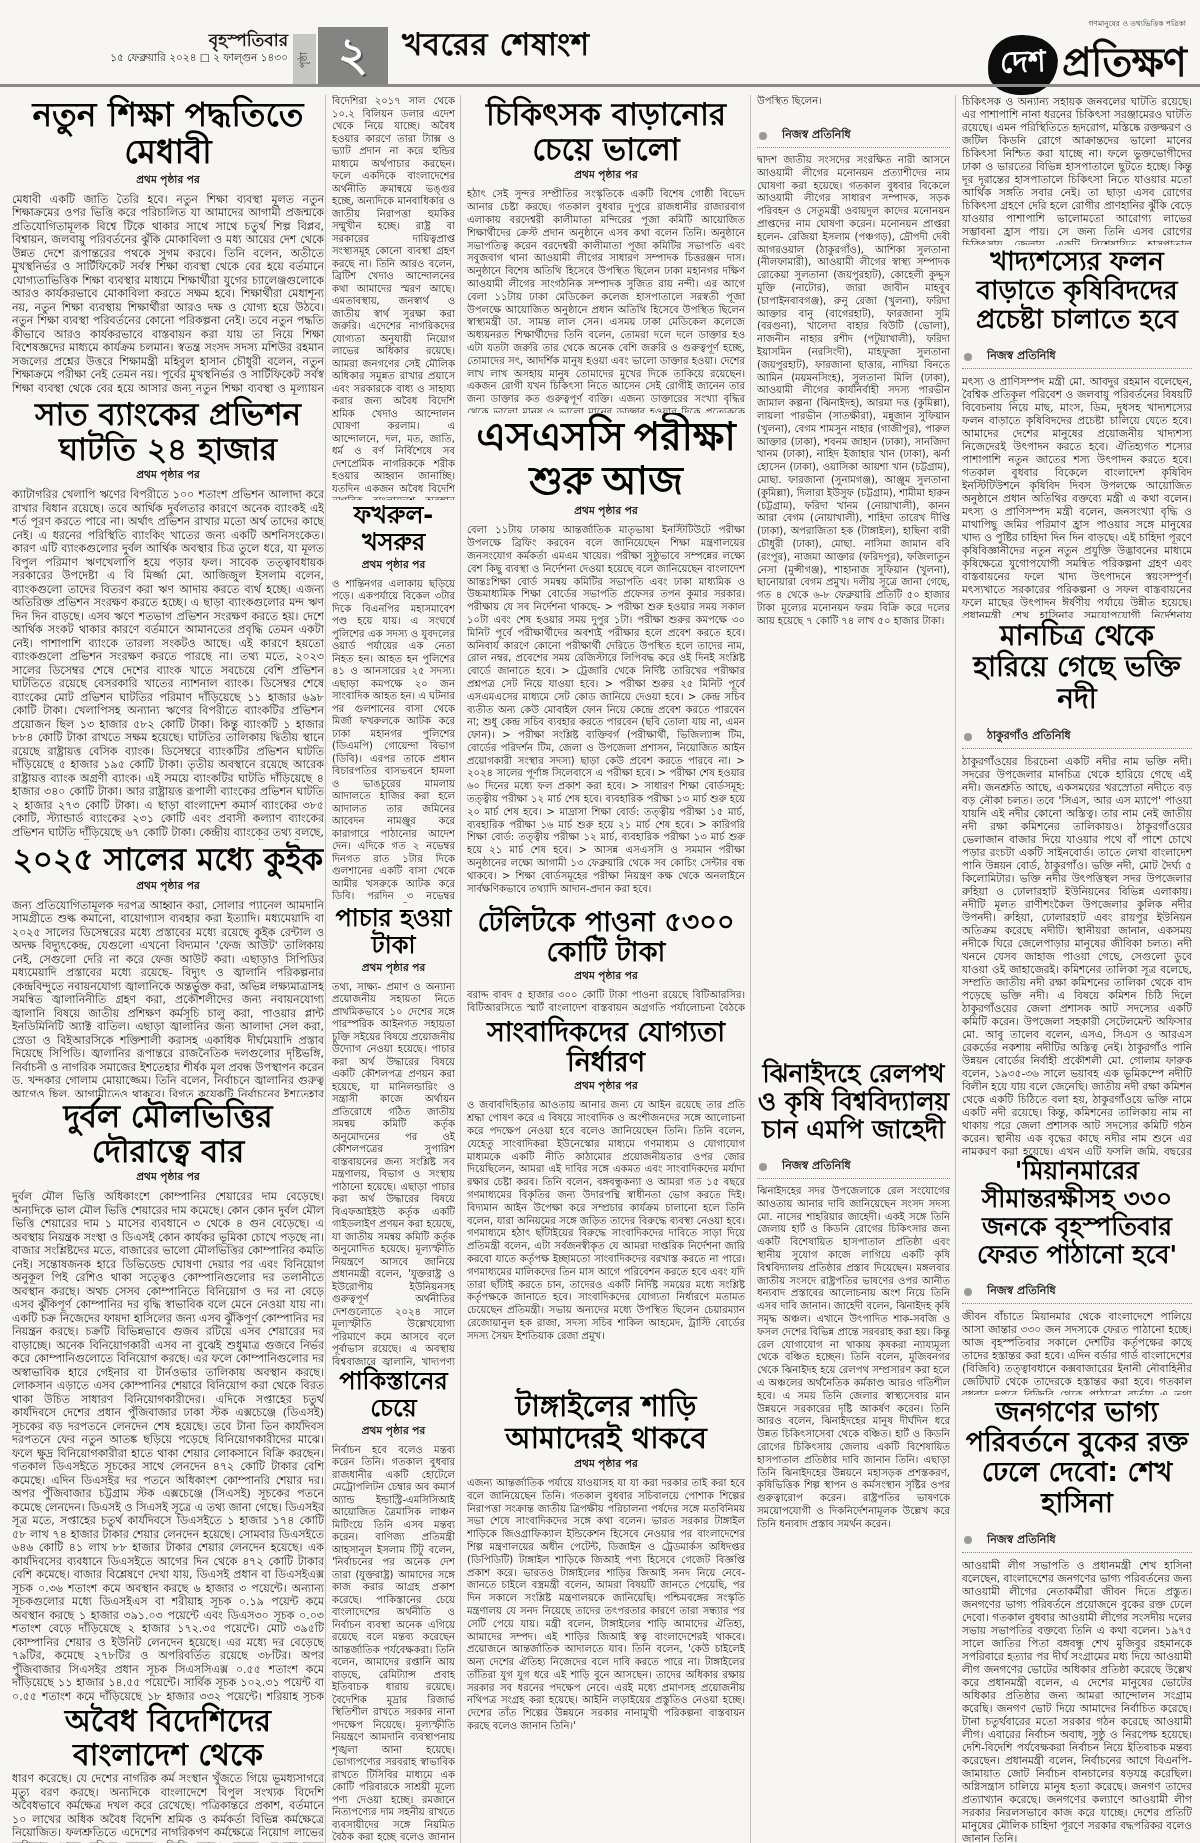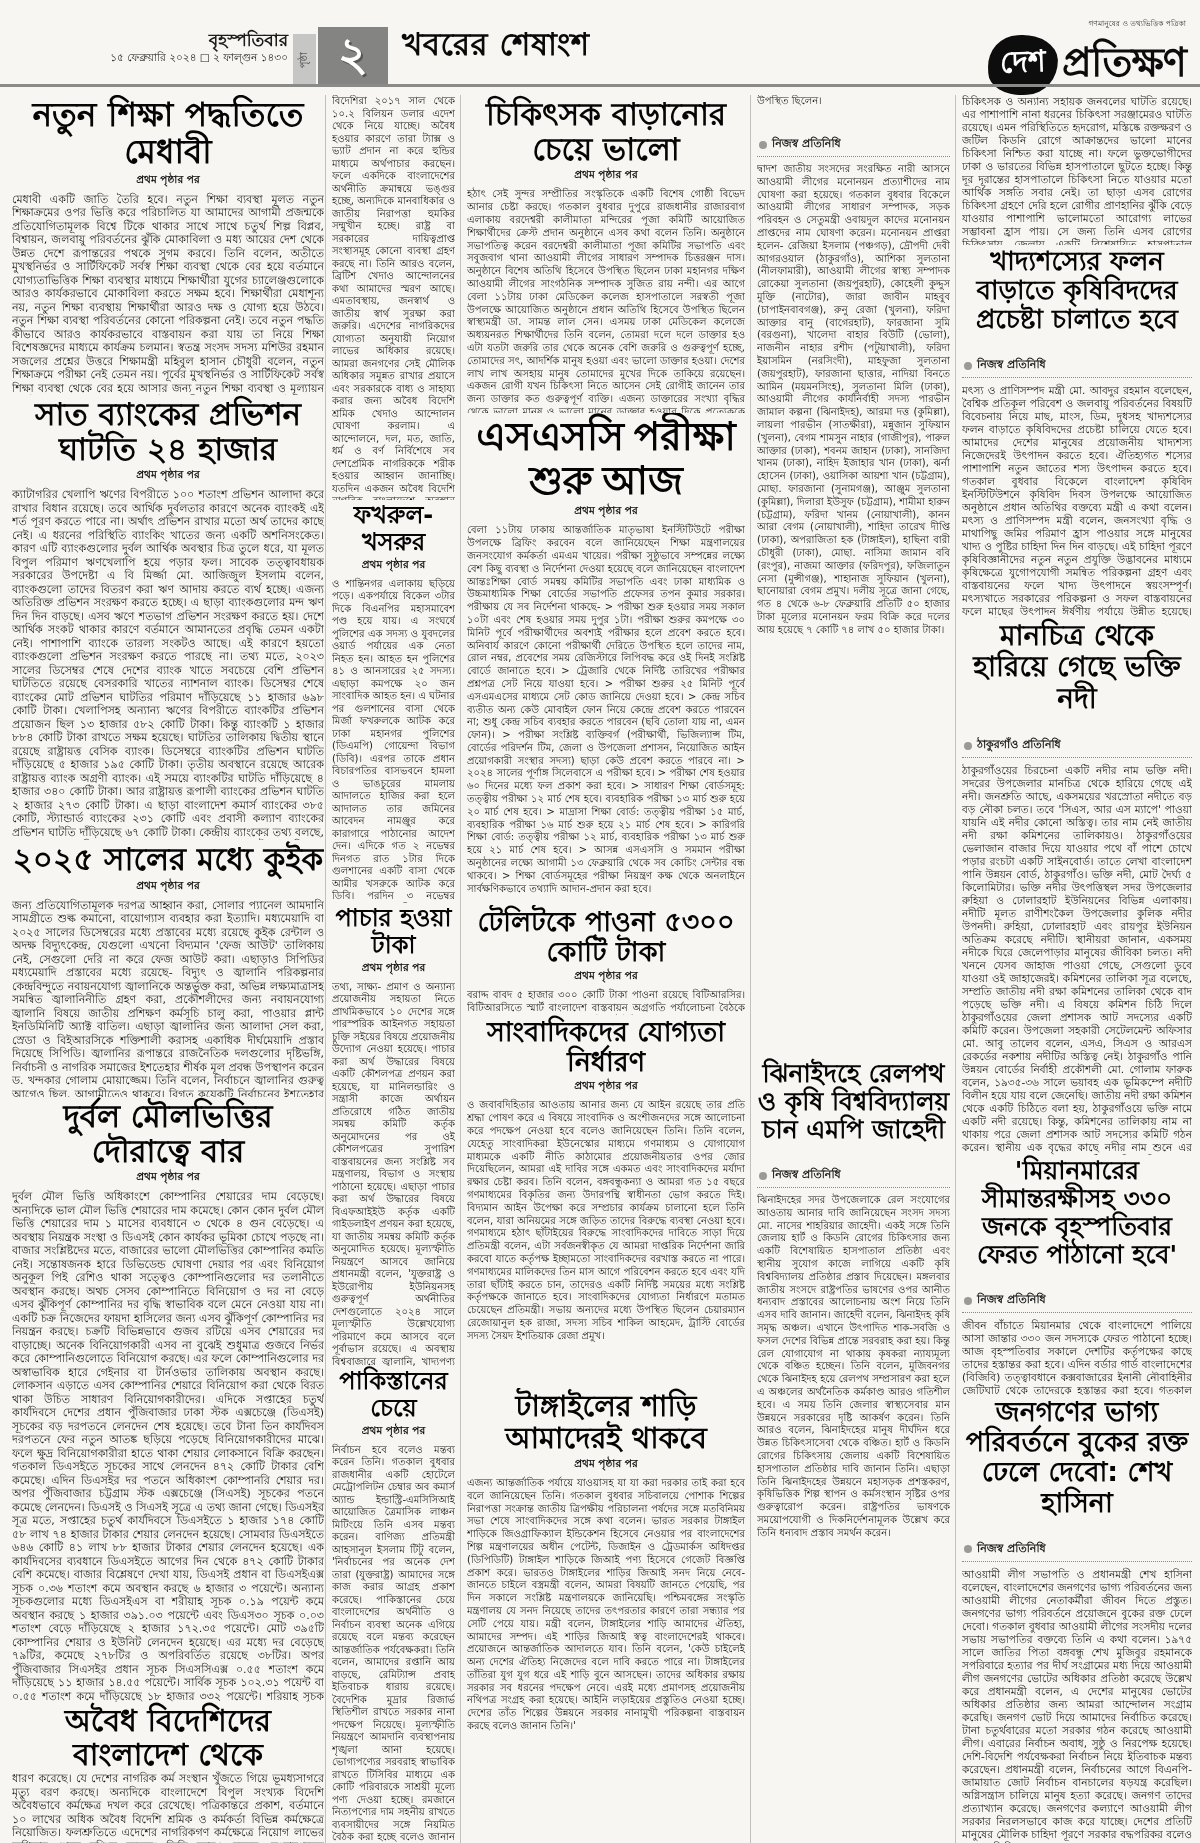--- a/index.html
+++ b/index.html
@@ -28,21 +28,21 @@
     padding:3px 12px 6px 12px;border-radius:46% 54% 48% 52%/55% 45% 60% 40%;transform:rotate(-2deg);}
   .masthead .word2{font-size:40px;font-weight:800;color:#0b0b0b;letter-spacing:-1px;}
   .header-rule{position:absolute;top:84px;left:0;width:1200px;height:3px;background:#8a8a88;}
   
   #bands{position:absolute;top:95px;left:0;width:1200px;height:1748px;}
   .band{position:absolute;top:0;height:1748px;}
   .vrule{position:absolute;top:95px;height:1748px;width:1px;background:#c2c1bd;}
   article{display:block;overflow:hidden;}
   article h2{margin:2px 0 1px 0;text-align:center;font-weight:800;color:#050505;line-height:1.12;}
   .cont-label{text-align:center;font-weight:bold;font-size:10.5px;margin:1px 0 4px 0;color:#111;}
-  .byline{display:flex;align-items:center;gap:5px;font-size:11px;font-weight:bold;color:#222;margin:22px 0 2px 2px;}
+  .byline{display:flex;align-items:center;gap:15px;font-size:11px;font-weight:bold;color:#222;margin:13px 0 2px 2px;}
   .byline .dot{width:8px;height:8px;border-radius:50%;background:#9a9a98;display:inline-block;}
   .byline-rule{border-bottom:1px dotted #888;margin:2px 0 6px 0;}
   .body-text{text-align:justify;color:#1b1b1b;}
 </style>
 </head>
 <body>
 
 <div class="header">
   <div class="date-block">
     <div class="date-day">বৃহস্পতিবার</div>

